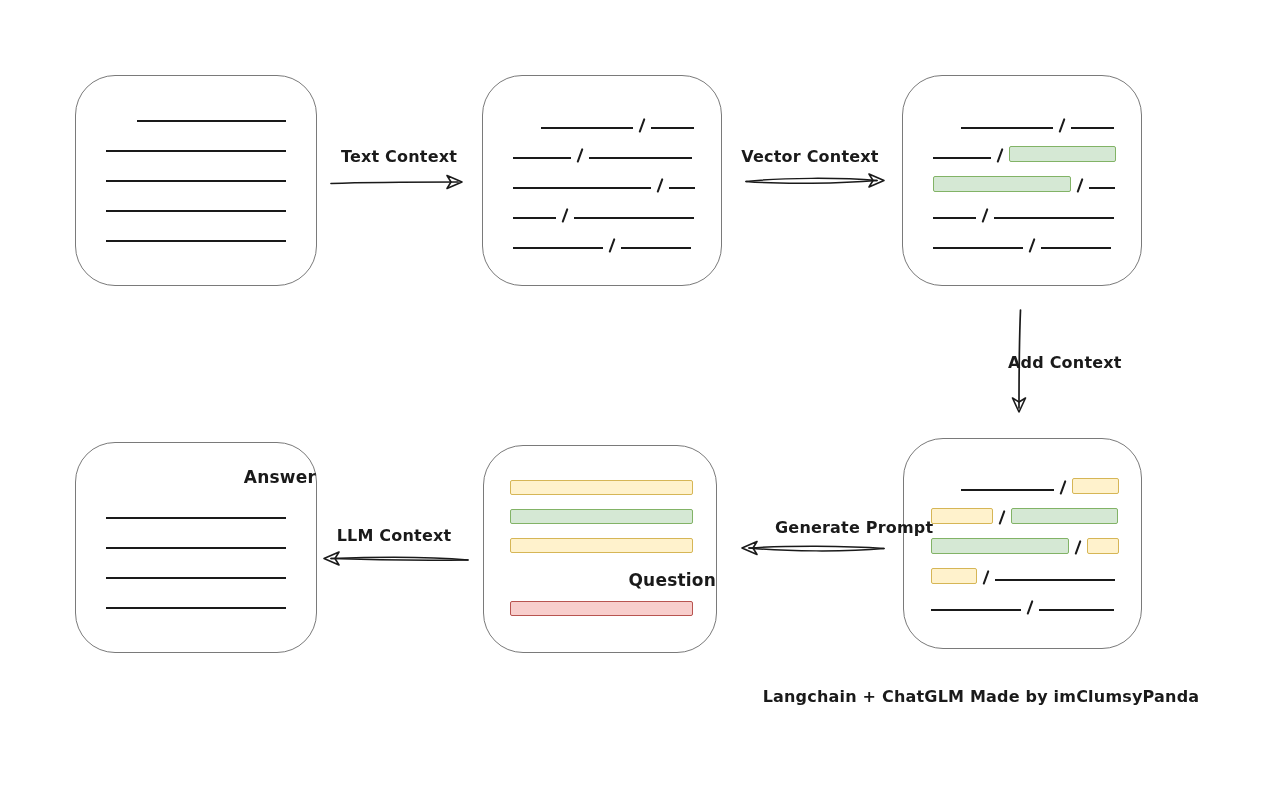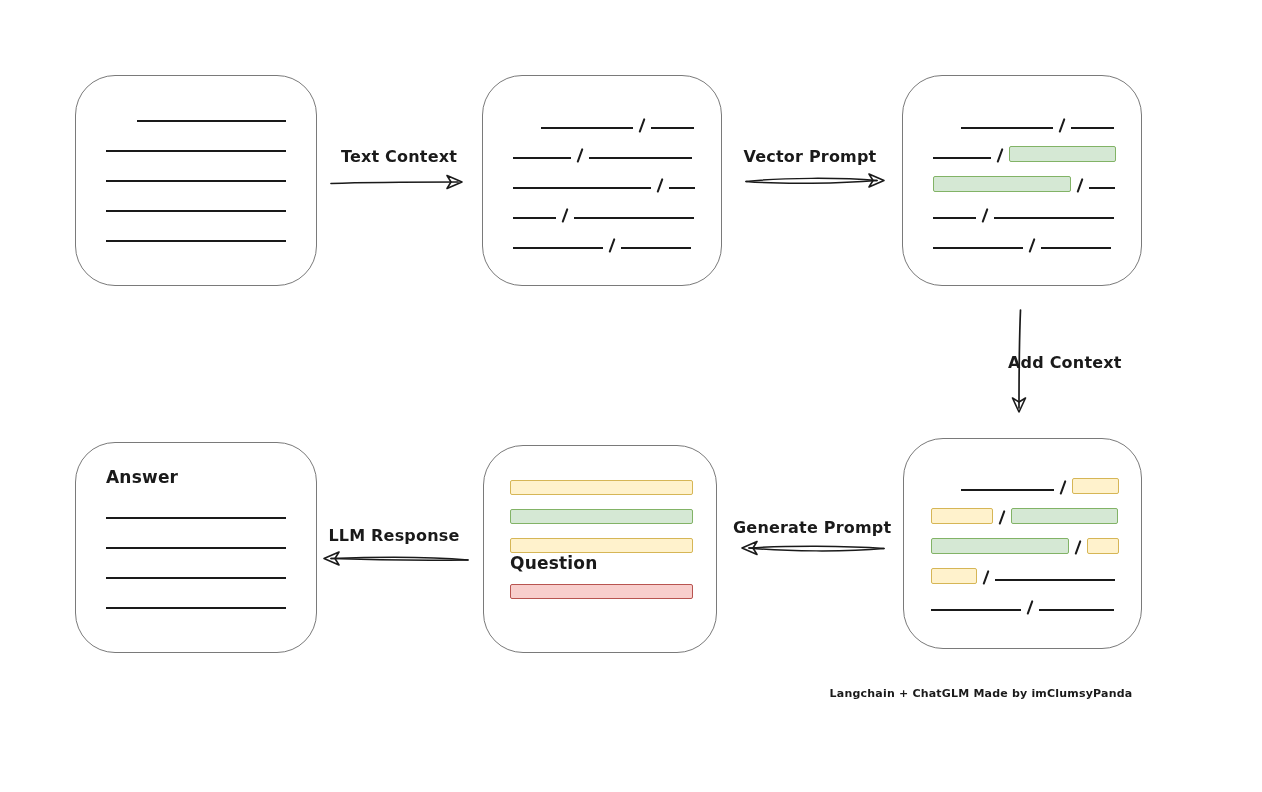--- a/index.html
+++ b/index.html
@@ -11,20 +11,21 @@
     font-family: "DejaVu Sans", "Liberation Sans", sans-serif;
     color: #1a1a1a;
     overflow: hidden;
   }
   .node {
     position: absolute;
     box-sizing: border-box;
     background: #ffffff;
     border: 1.3px solid var(--box-border, #7a7a7a);
     border-radius: 40px;
+    text-align: right;
   }
   
   .seg-row {
     display: flex;
     align-items: flex-end;
     height: 30px;
   }
   .seg { display: inline-block; box-sizing: border-box; flex-shrink: 0; }
   .seg-line {
     height: 0;
@@ -81,21 +82,21 @@
     text-align: center;
     white-space: nowrap;
   }
   .arrow-svg { position: absolute; overflow: visible; }
   .caption {
     position: absolute;
     left: 741px;
     top: 687px;
     width: 480px;
     text-align: center;
-    font-size: 11px;
+    font-size: 16px;
     font-weight: 600;
     letter-spacing: 0.2px;
     white-space: nowrap;
   }
 </style>
 </head>
 <body>
 
 <div class="canvas">
 
@@ -208,21 +209,21 @@
         </div>
       </div>
   </div>
 
   <div class="node" style="left:483px; top:445px; width:234px; height:208px; padding:20px 0 0 26px;">
     <div>
         <div class="bar bar-yellow"></div>
         <div class="bar bar-green"></div>
         <div class="bar bar-yellow"></div>
       </div>
-    <div class="box-title" style="">Question</div>
+    <div class="box-title" style="margin-top:17px;">Question</div>
     <div style="margin-top:-3px;">
         <div class="bar bar-red"></div>
       </div>
   </div>
 
   <div class="node" style="left:75px; top:442px; width:242px; height:211px; padding:24px 0 0 30px;">
     <div class="box-title">Answer</div>
     <div style="margin-top:2px;">
         <div class="line-row">
           <div class="line" style="width: 180px;"></div>
@@ -238,41 +239,41 @@
         </div>
       </div>
   </div>
 
   <div class="arrow-label" style="left:329px; top:147px; width:140px;">Text Context</div>
   <svg class="arrow-svg" style="left:328px; top:170px;" width="140" height="24" viewBox="0 0 140 24">
     <path d="M3,13.5 C45,12 95,12 130,12" fill="none" stroke="#1a1a1a" stroke-width="1.7" stroke-linecap="round"></path>
     <polyline points="119,5.5 134,12 119,18.5 123,12 119,5.5" fill="none" stroke="#1a1a1a" stroke-width="1.6" stroke-linejoin="round" stroke-linecap="round"></polyline>
   </svg>
 
-  <div class="arrow-label" style="left:735px; top:147px; width:150px;">Vector Prompt</div>
+  <div class="arrow-label" style="left:735px; top:147px; width:150px;">Vector Context</div>
   <svg class="arrow-svg" style="left:742px; top:169px;" width="148" height="24" viewBox="0 0 148 24">
     <path d="M4,12.5 C40,8.5 100,8.5 135,11.5" fill="none" stroke="#1a1a1a" stroke-width="1.5" stroke-linecap="round"></path>
     <path d="M4,12.5 C40,15.5 100,14.5 135,11.5" fill="none" stroke="#1a1a1a" stroke-width="1.5" stroke-linecap="round"></path>
     <polyline points="127,5 142,11.5 127,18 131,11.5 127,5" fill="none" stroke="#1a1a1a" stroke-width="1.6" stroke-linejoin="round" stroke-linecap="round"></polyline>
   </svg>
 
   <div class="arrow-label" style="left:1008px; top:353px; text-align:left;">Add Context</div>
   <svg class="arrow-svg" style="left:1008px; top:306px;" width="26" height="114" viewBox="0 0 26 114">
     <path d="M12.5,4 C11,40 11,72 11,102" fill="none" stroke="#1a1a1a" stroke-width="1.7" stroke-linecap="round"></path>
     <polyline points="4.5,92 11,106 17.5,92 11,96 4.5,92" fill="none" stroke="#1a1a1a" stroke-width="1.6" stroke-linejoin="round" stroke-linecap="round"></polyline>
   </svg>
 
-  <div class="arrow-label" style="left:733px; top:518px; width:158px;">Generate Prompt</div>
+  <div class="arrow-label" style="left:775px; top:518px; width:158px;">Generate Prompt</div>
   <svg class="arrow-svg" style="left:736px; top:538px;" width="152" height="22" viewBox="0 0 152 22">
     <path d="M148,10.5 C110,7.5 50,7.5 13,10" fill="none" stroke="#1a1a1a" stroke-width="1.5" stroke-linecap="round"></path>
     <path d="M148,10.5 C110,14 50,13.5 13,10" fill="none" stroke="#1a1a1a" stroke-width="1.5" stroke-linecap="round"></path>
     <polyline points="21,3.5 6,10 21,16.5 17,10 21,3.5" fill="none" stroke="#1a1a1a" stroke-width="1.6" stroke-linejoin="round" stroke-linecap="round"></polyline>
   </svg>
 
-  <div class="arrow-label" style="left:318px; top:526px; width:152px;">LLM Response</div>
+  <div class="arrow-label" style="left:318px; top:526px; width:152px;">LLM Context</div>
   <svg class="arrow-svg" style="left:318px; top:548px;" width="154" height="22" viewBox="0 0 154 22">
     <path d="M150,12 C110,8.5 55,9 13,10.5" fill="none" stroke="#1a1a1a" stroke-width="1.5" stroke-linecap="round"></path>
     <path d="M150,12 C110,12.5 55,12 13,10.5" fill="none" stroke="#1a1a1a" stroke-width="1.5" stroke-linecap="round"></path>
     <polyline points="21,4 6,10.5 21,17 17,10.5 21,4" fill="none" stroke="#1a1a1a" stroke-width="1.6" stroke-linejoin="round" stroke-linecap="round"></polyline>
   </svg>
 
   <div class="caption">Langchain + ChatGLM Made by imClumsyPanda</div>
 
 </div>
 

